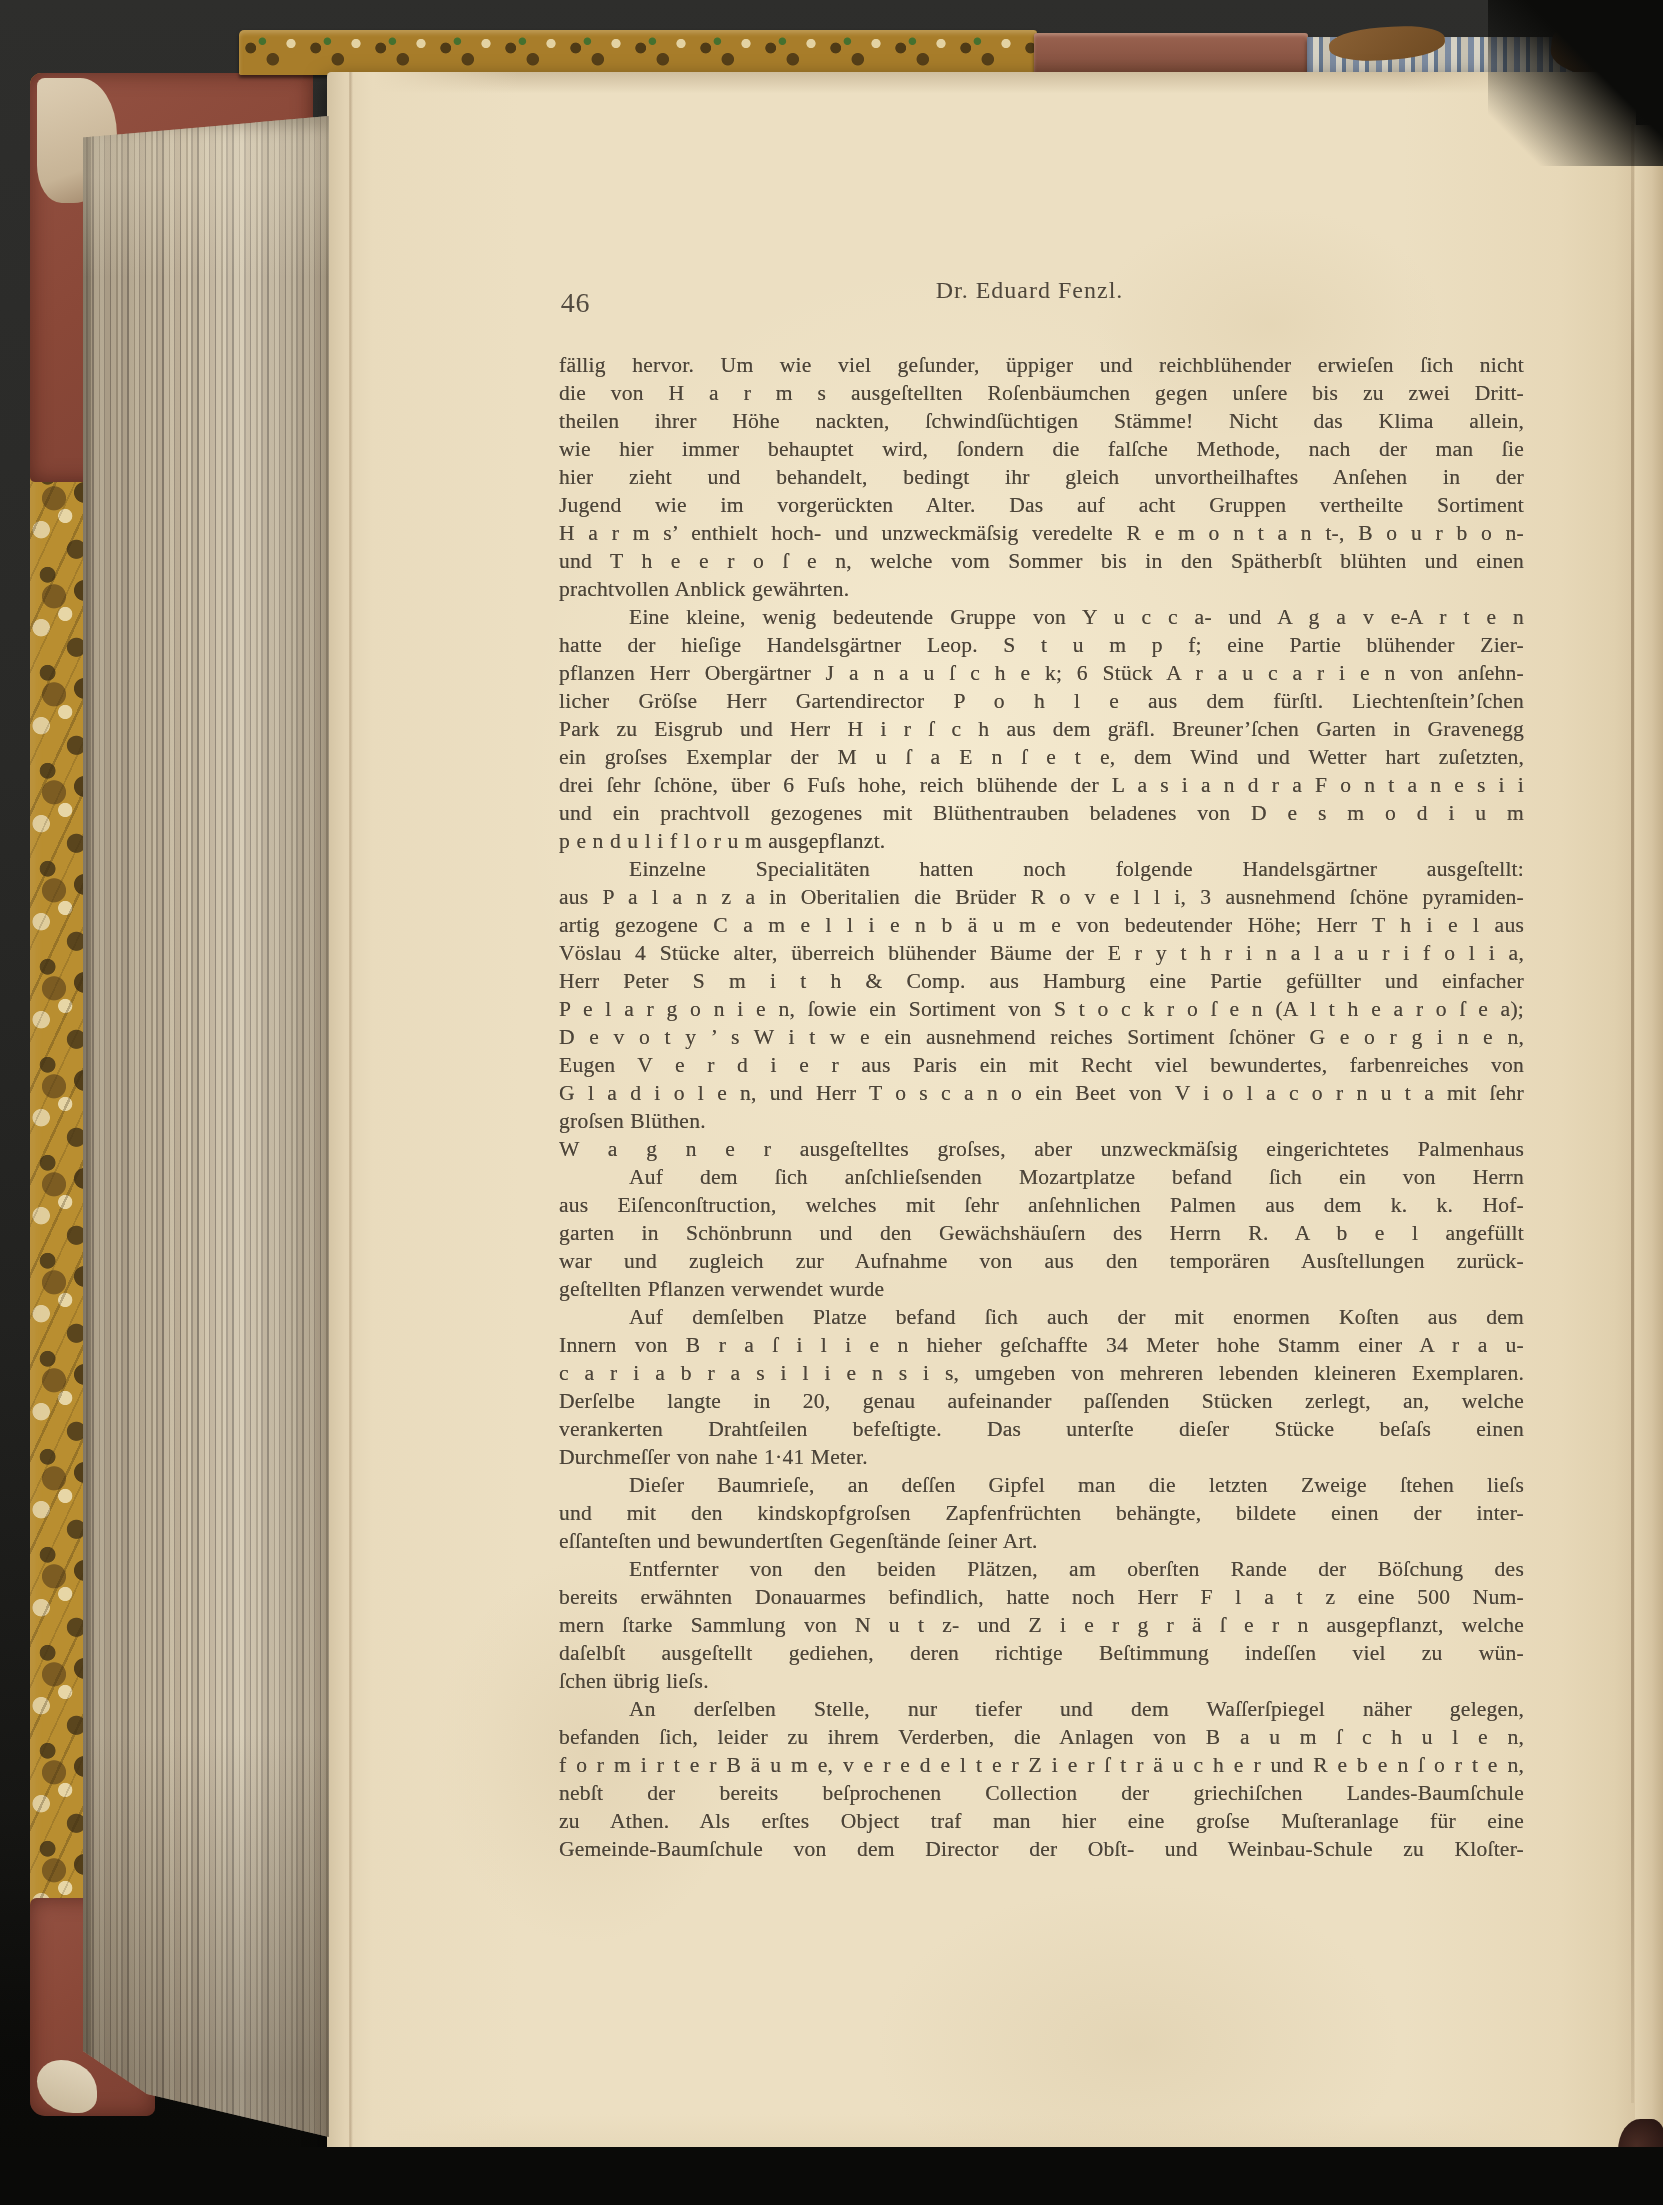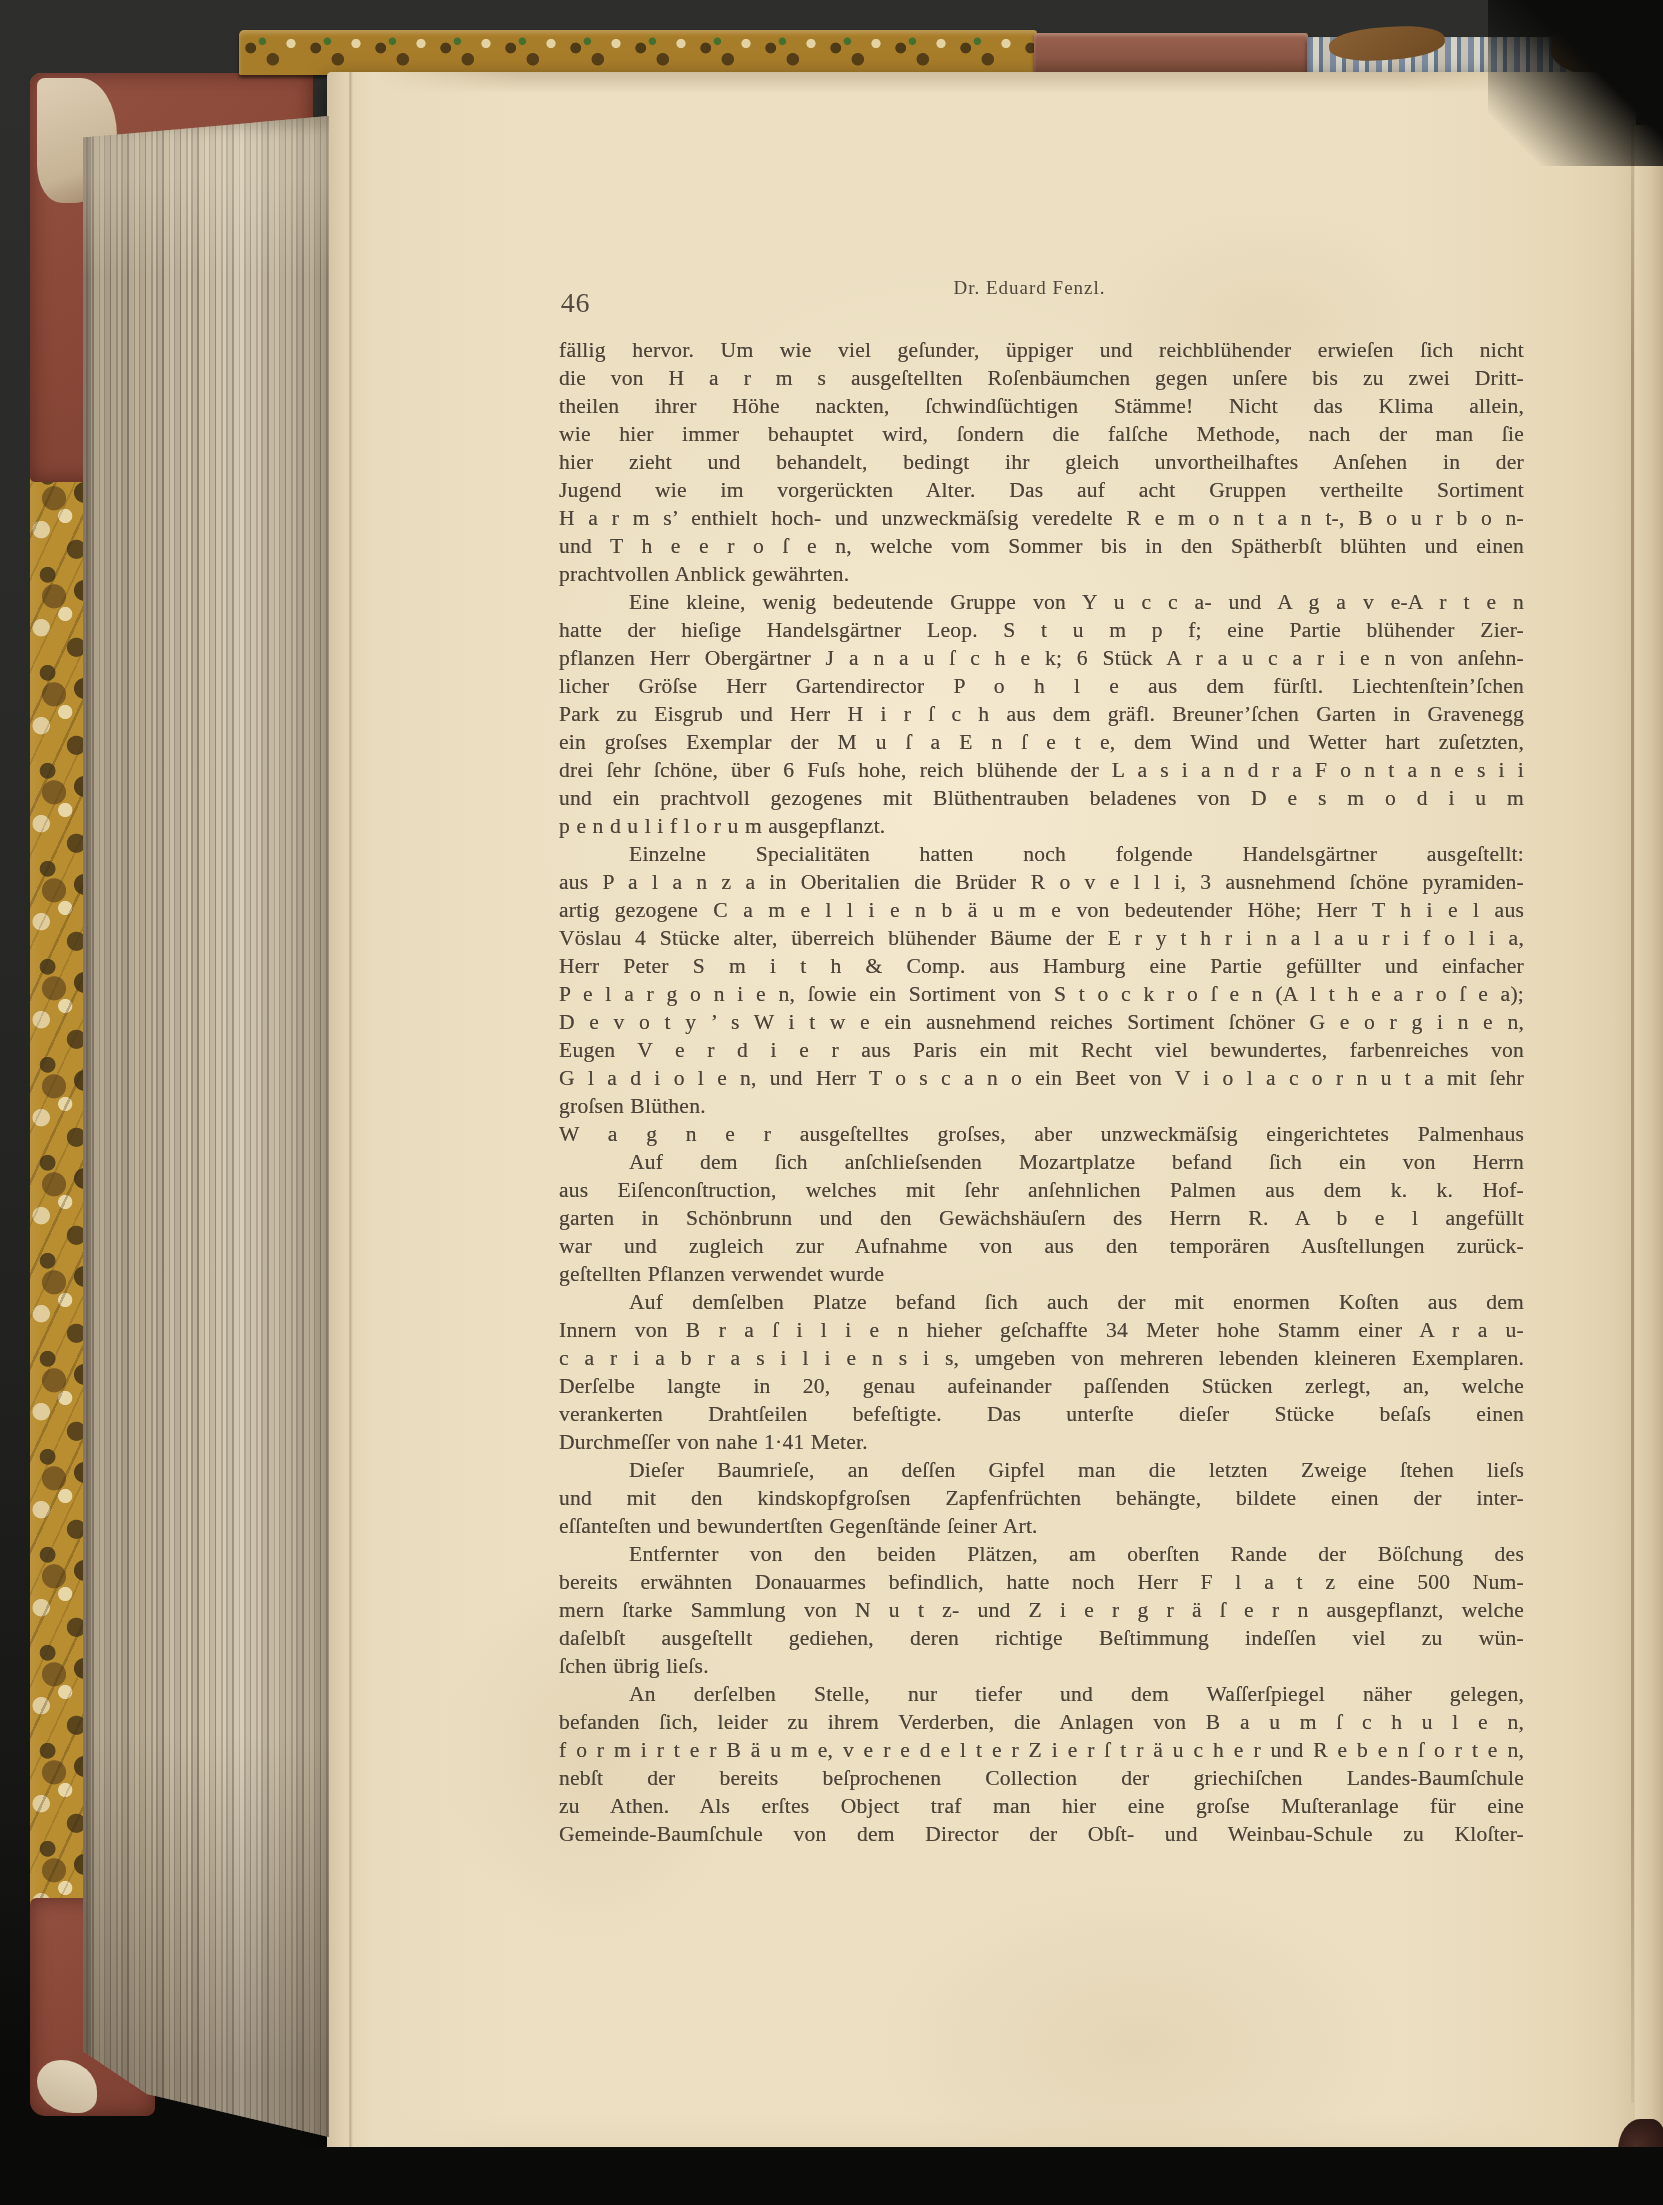--- a/index.html
+++ b/index.html
@@ -99,22 +99,22 @@
       repeating-linear-gradient(90deg,#cdc1a9 0 3.3px,#9a8e7d 3.3px 5px,#bcae97 5px 9.1px,#857a6b 9.1px 10.8px,#c6b9a1 10.8px 16px,#a2957f 16px 17.5px);
     clip-path:polygon(0 21.6px,100% 0,100% 100%,26% calc(100% - 43px),0 calc(100% - 86px));
     box-shadow:inset 0 11.6px 13.3px rgba(70,60,44,.4);
   }
   .stack .sheen{position:absolute;inset:0;
     background:linear-gradient(180deg,rgba(235,225,200,.25) 0 3%,transparent 8%,transparent 80%,rgba(60,50,38,.35) 97%);}
 
   
   .text-area{position:absolute;left:559px;top:271px;width:965px;color:#4c4439;}
   .page-number{position:absolute;left:1.7px;top:16px;font-size:28px;letter-spacing:0.8px;color:#534b40;}
-  .running-title{position:absolute;left:0;right:24px;top:5.8px;text-align:center;font-size:19px;letter-spacing:1px;color:#4f473c;}
-  .body-text{position:absolute;left:0;top:65px;width:965px;font-size:21.6px;line-height:28px;
+  .running-title{position:absolute;left:0;right:24px;top:5.8px;text-align:center;font-size:24px;letter-spacing:1px;color:#4f473c;}
+  .body-text{position:absolute;left:0;top:80px;width:965px;font-size:21.6px;line-height:28px;
     letter-spacing:0.2px;word-spacing:0.8px;text-shadow:0 0 0.5px rgba(76,68,57,.65);}
   .paragraph{margin:0;}
   .pline{height:28px;overflow:hidden;text-align:justify;text-align-last:justify;white-space:normal;}
   .pline.indent{text-indent:70px;}
   .pline.lastline{text-align-last:left;}
 </style>
 </head>
 <body>
 
 <div class="scene">

